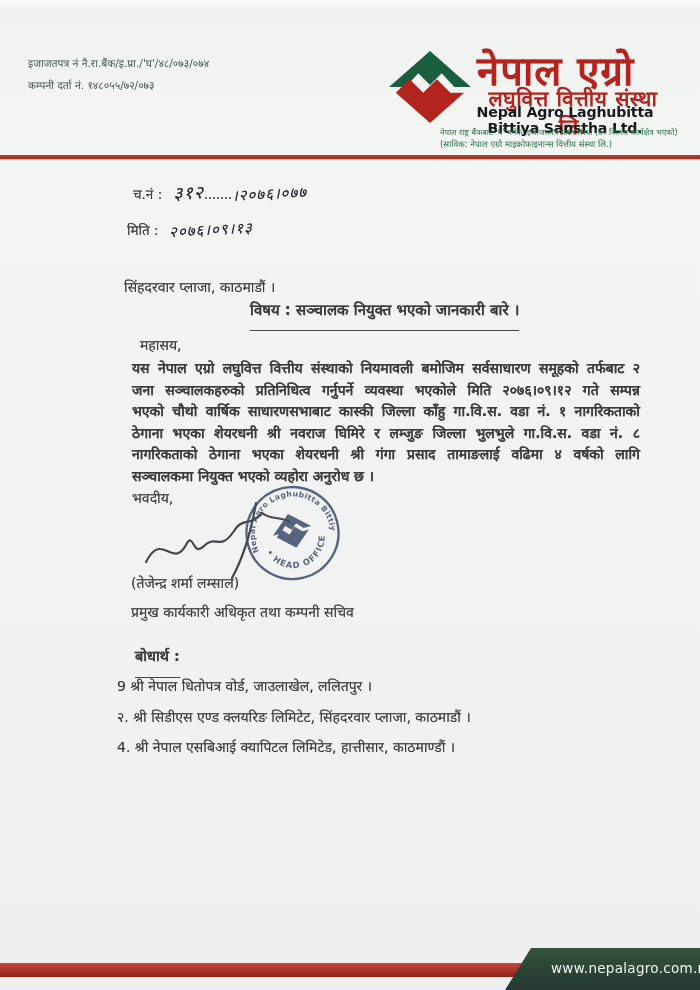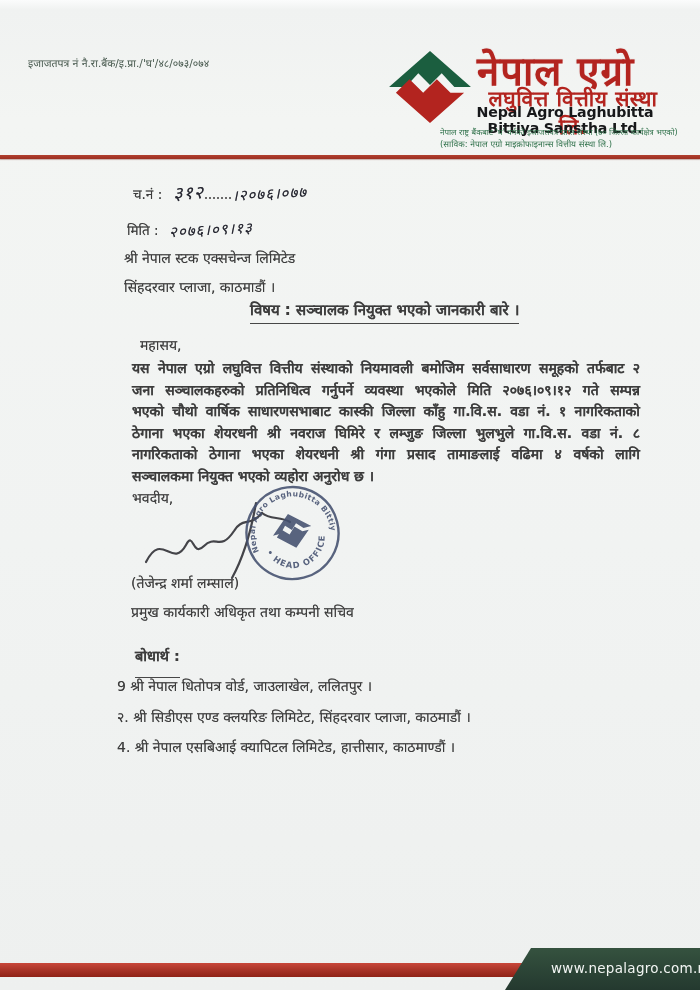--- a/index.html
+++ b/index.html
@@ -14,40 +14,41 @@
   .smallhead{font-size:10.5px;line-height:22px;color:#44564b;}
   .brand-main{font-size:40px;font-weight:bold;color:#b3241f;letter-spacing:1px;
     text-shadow:1px 1px 0 rgba(255,255,255,.65),0 0 1px rgba(150,20,20,.5);}
   .brand-sub{font-size:21px;font-weight:bold;color:#b3241f;letter-spacing:.5px;}
   .brand-eng{font-size:14.2px;font-weight:bold;color:#17181a;letter-spacing:-.2px;}
   .greennote{color:#2e7049;}
   .rule{height:4px;background:linear-gradient(180deg,#b2402f,#9c2f22);box-shadow:0 1px 1px rgba(120,40,30,.35);}
   .hand{font-family:"DejaVu Serif","Liberation Serif",serif;font-style:italic;
     color:#262732;display:inline-block;transform:rotate(-3deg);letter-spacing:1px;}
   .dotline{display:inline-block;width:26px;border-bottom:2px dotted #6a6a6a;height:10px;margin:0 1px;}
-  .subject{font-size:15px;font-weight:bold;border-bottom:1.6px solid #474747;padding-bottom:4px;}
+  .subject{font-size:15px;font-weight:bold;border-bottom:1.6px solid #474747;padding-bottom:11px;}
   .para{width:508px;font-size:14px;line-height:21.5px;}
   .para-line{text-align:justify;text-align-last:justify;white-space:normal;}
   .para-line.last{text-align:left;text-align-last:left;}
   .cchead{font-size:14.5px;font-weight:bold;border-bottom:1.6px solid #474747;padding-bottom:12px;}
   .ccitem{font-size:14px;}
   .footer-red{width:552px;height:14px;background:linear-gradient(180deg,#c8473a 0%,#a63226 55%,#8f2217 100%);
     clip-path:polygon(0 0,552px 0,540px 14px,0 14px);}
   .footer-tab{width:195px;height:42px;background:linear-gradient(180deg,#35523f,#24392f);
     clip-path:polygon(26px 0,195px 0,195px 42px,0 42px);}
   .footer-url{color:#f2f5f3;font-size:13.5px;letter-spacing:.3px;}
   .stampwrap{transform:rotate(-14deg);opacity:.88;}
 </style>
 </head>
 <body>
 
 <div class="page">
 
   <div class="abs smallhead" style="left:28px;top:52px;">
     <div>इजाजतपत्र नं नै.रा.बैंक/इ.प्रा./'घ'/४८/०७३/०७४</div>
+    <div>कम्पनी दर्ता नं. १४८०५५/७२/०७३</div>
   </div>
 
   <div class="abs" style="left:386px;top:48px;">
     <svg width="88" height="76" viewBox="0 0 90 78">
       <path fill="#1b5e3f" d="M3,40 L45,3 L87,40 L70,40 L57,26 L45,38 L33,26 L20,40 Z"></path>
       <path fill="#b3241f" d="M10,46 L24,32 L38,46 L52,32 L66,46 L80,46 L45,77 Z"></path>
       <path fill="#ffffff" d="M33,26 L45,38 L57,26 L57,34 L45,46 L33,34 Z" opacity=".0"></path>
     </svg>
   </div>
 
@@ -62,21 +63,20 @@
   <div class="abs printed" style="left:133px;top:180px;font-size:13.5px;">
     <span>च.नं :</span>
     <span class="hand" style="font-size:18px;margin-left:6px;">३१२</span><span class="dotline"></span><span class="hand" style="font-size:15px;">।२०७६।०७७</span>
   </div>
 
   <div class="abs printed" style="left:127px;top:219px;font-size:13.5px;">
     <span>मिति :</span>
     <span class="hand" style="font-size:15px;margin-left:6px;">२०७६।०९।१३</span>
   </div>
 
-  <div class="abs printed" style="left:124px;top:248px;font-size:14px;">श्री नेपाल स्टक एक्सचेन्ज लिमिटेड</div>
   <div class="abs printed" style="left:124px;top:277px;font-size:14px;">सिंहदरवार प्लाजा, काठमाडौं ।</div>
 
   <div class="abs printed subject" style="left:250px;top:299px;">विषय : सञ्चालक नियुक्त भएको जानकारी बारे ।</div>
 
   <div class="abs printed" style="left:140px;top:335px;font-size:14px;">महासय,</div>
 
   <div class="abs printed para" style="left:132px;top:358px;font-weight:bold;">
     <div class="para-line">यस नेपाल एग्रो लघुवित्त वित्तीय संस्थाको नियमावली बमोजिम सर्वसाधारण समूहको तर्फबाट २</div>
     <div class="para-line">जना सञ्चालकहरुको प्रतिनिधित्व गर्नुपर्ने व्यवस्था भएकोले मिति २०७६।०९।१२ गते सम्पन्न</div>
     <div class="para-line">भएको चौथो  वार्षिक साधारणसभाबाट कास्की जिल्ला काँहु गा.वि.स. वडा नं. १ नागरिकताको</div>

